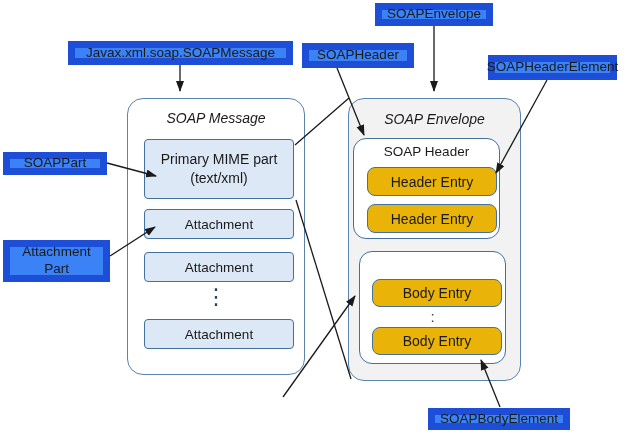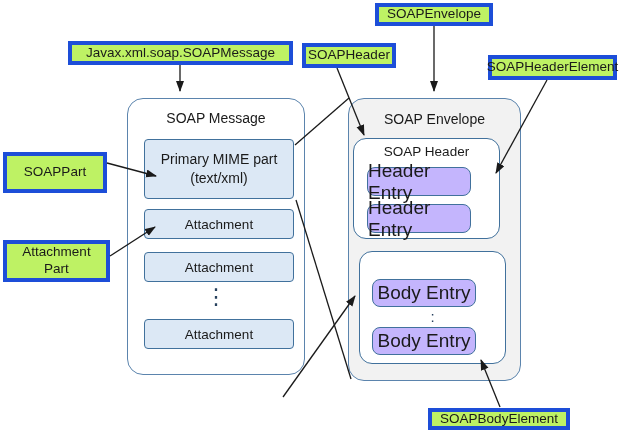--- a/index.html
+++ b/index.html
@@ -3,42 +3,42 @@
 <meta charset="utf-8">
 <style>
   html,body{margin:0;padding:0;background:#fff;}
   .canvas{
     position:relative;width:631px;height:439px;background:#ffffff;
     font-family:"Liberation Sans","DejaVu Sans",sans-serif;color:#1a1a1a;
     overflow:hidden;
   }
   .lbl{
     position:absolute;display:flex;align-items:center;justify-content:center;
-    background:#bef264;border:4px solid #1d4ed8;font-size:13.5px;
+    background:#3b82f6;border:7px solid #1d4ed8;font-size:13.5px;
     text-align:center;line-height:1.25;box-sizing:border-box;
   }
   .lbl-soapmessage{left:68px;top:41px;width:225px;height:24px;}
   .lbl-soapenvelope{left:375px;top:3px;width:118px;height:23px;}
-  .lbl-soapheader{left:302px;top:43px;width:94px;height:25px;}
+  .lbl-soapheader{left:302px;top:43px;width:112px;height:25px;}
   .lbl-soapheaderelement{left:468px;top:55px;width:129px;height:25px;margin-left:20px;}
-  .lbl-soappart{left:3px;top:152px;width:104px;height:41px;}
+  .lbl-soappart{left:3px;top:152px;width:104px;height:23px;}
   .lbl-attachmentpart{left:3px;top:240px;width:107px;height:42px;padding:0 14px;}
   .lbl-soapbody{left:268px;top:398px;width:95px;height:28px;}
   .lbl-soapbodyelement{left:428px;top:408px;width:142px;height:22px;}
 
   .container{position:absolute;box-sizing:border-box;border-radius:16px;}
   .soap-message{
     left:127px;top:98px;width:178px;height:277px;
     background:#ffffff;border:1px solid #5b84ad;
   }
   .soap-envelope{
     left:348px;top:98px;width:173px;height:283px;
     background:#f2f2f2;border:1px solid #5b84ad;
   }
-  .container-title{text-align:center;padding-top:11px;font-size:14px;}
+  .container-title{text-align:center;padding-top:11px;font-size:14px;font-style:italic;}
   .soap-envelope .container-title{padding-top:12px;}
 
   .innerbox{position:absolute;box-sizing:border-box;border:1px solid #41719c;}
   .mime-box{
     left:16px;top:40px;width:150px;height:60px;border-radius:4px;
     background:#dce8f5;display:flex;flex-direction:column;
     align-items:center;justify-content:center;font-size:14px;line-height:1.35;
   }
   .att-box{
     left:16px;width:150px;height:30px;border-radius:4px;background:#dce8f5;
@@ -53,23 +53,23 @@
 
   .subcontainer{
     position:absolute;box-sizing:border-box;background:#ffffff;
     border:1px solid #41719c;border-radius:13px;
   }
   .header-box{left:4px;top:39px;width:147px;height:101px;}
   .body-box{left:10px;top:152px;width:147px;height:113px;}
   .sub-title{text-align:center;padding-top:5px;font-size:13.5px;}
   .body-box .sub-title{padding-top:7px;}
   .entry{
-    position:absolute;left:13px;width:104px;height:29px;border-radius:8px;
-    background:#c4b5fd;border:1px solid #41719c;box-sizing:border-box;
-    display:flex;align-items:center;justify-content:center;font-size:19px;
+    position:absolute;left:13px;width:130px;height:29px;border-radius:8px;
+    background:#eab308;border:1px solid #41719c;box-sizing:border-box;
+    display:flex;align-items:center;justify-content:center;font-size:14px;
   }
   .hentry-1{top:28px;} .hentry-2{top:65px;}
   .body-box .entry{left:12px;height:28px;}
   .bentry-1{top:27px;} .bentry-2{top:75px;}
   .colon{
     position:absolute;left:0;right:0;top:53px;height:22px;
     display:flex;align-items:center;justify-content:center;
     font-size:15px;color:#27415e;
   }
 

